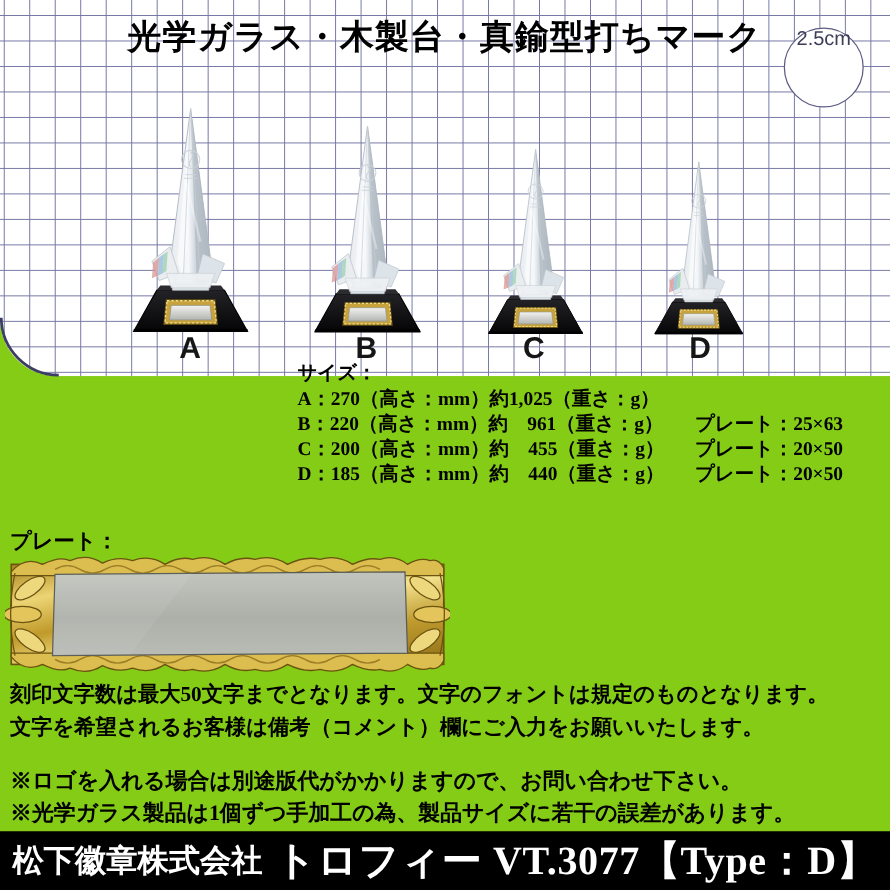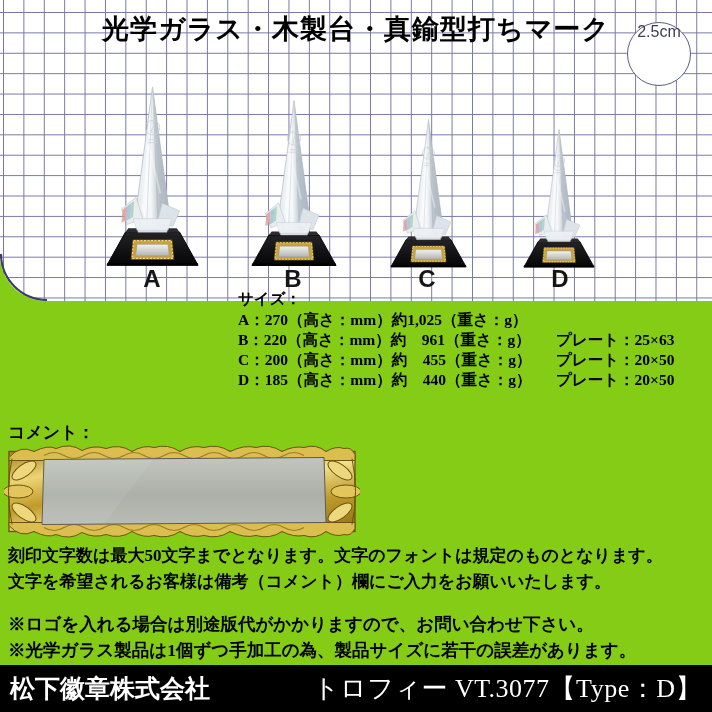--- a/index.html
+++ b/index.html
@@ -56,21 +56,21 @@
   #engraving{position:absolute;left:8px;top:543px;font-size:17px;font-weight:bold;
     line-height:26px;white-space:nowrap;}
   #notes{position:absolute;left:8px;top:611px;font-size:17.5px;font-weight:bold;
     line-height:26px;white-space:nowrap;}
 
   
   #footer{position:absolute;left:0;top:665px;width:712px;height:47px;background:#000;
     display:flex;align-items:center;justify-content:space-between;
     padding:0 10px;box-sizing:border-box;color:#fff;white-space:nowrap;}
   #footer .company{font-size:25px;font-weight:bold;}
-  #footer .product{font-size:26px;font-weight:normal;letter-spacing:0.5px;text-align:center;}
+  #footer .product{font-size:32px;font-weight:bold;letter-spacing:0.5px;text-align:center;}
 </style>
 </head>
 <body>
 
 <div id="page">
 
   <div id="grid-area"></div>
   <svg id="corner-arc" viewBox="0 0 48 48">
     <path d="M1,0 A46,46 0 0 0 47,46" fill="none" stroke="#3c3c64" stroke-width="2.2"></path>
   </svg>
@@ -295,21 +295,21 @@
     <div class="size-row">
       <span class="spec">C：200（高さ：mm）約　455（重さ：g）</span>
       <span class="plate">プレート：20×50</span>
     </div>
     <div class="size-row">
       <span class="spec">D：185（高さ：mm）約　440（重さ：g）</span>
       <span class="plate">プレート：20×50</span>
     </div>
   </div>
 
-  <div id="plate-label">コメント：</div>
+  <div id="plate-label">プレート：</div>
   <div id="plate-image">
 <svg viewBox="0 0 356 98" xmlns="http://www.w3.org/2000/svg">
   <defs>
     <linearGradient id="ggold" x1="0" y1="0" x2="1" y2="1">
       <stop offset="0" stop-color="#a8841e"></stop>
             <stop offset=".2" stop-color="#ecd474"></stop>
       <stop offset=".38" stop-color="#c09a2a"></stop>
             <stop offset=".55" stop-color="#f3e28e"></stop>
       <stop offset=".75" stop-color="#bf9a2e"></stop>
             <stop offset="1" stop-color="#8f6f16"></stop>

